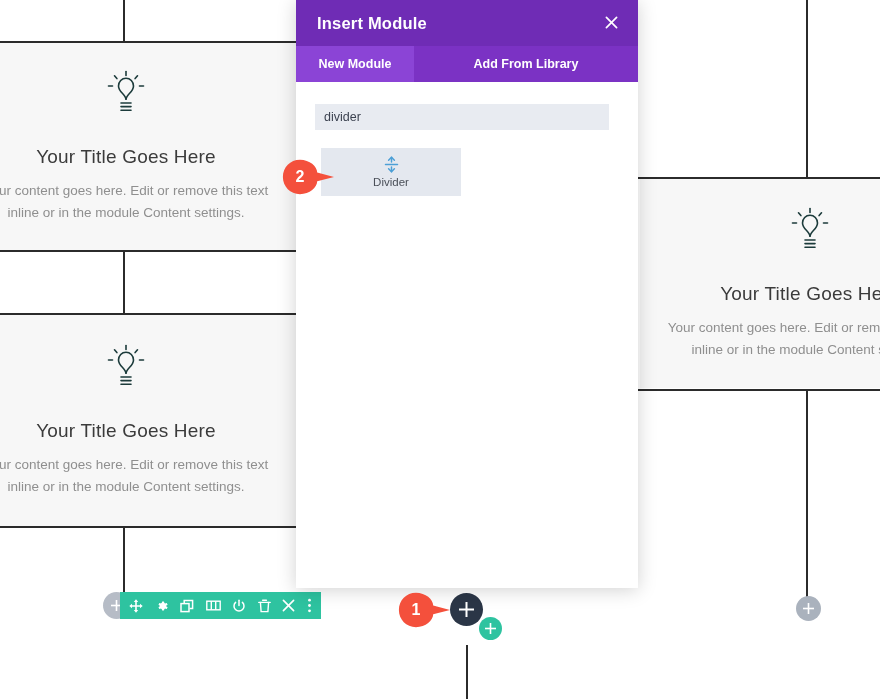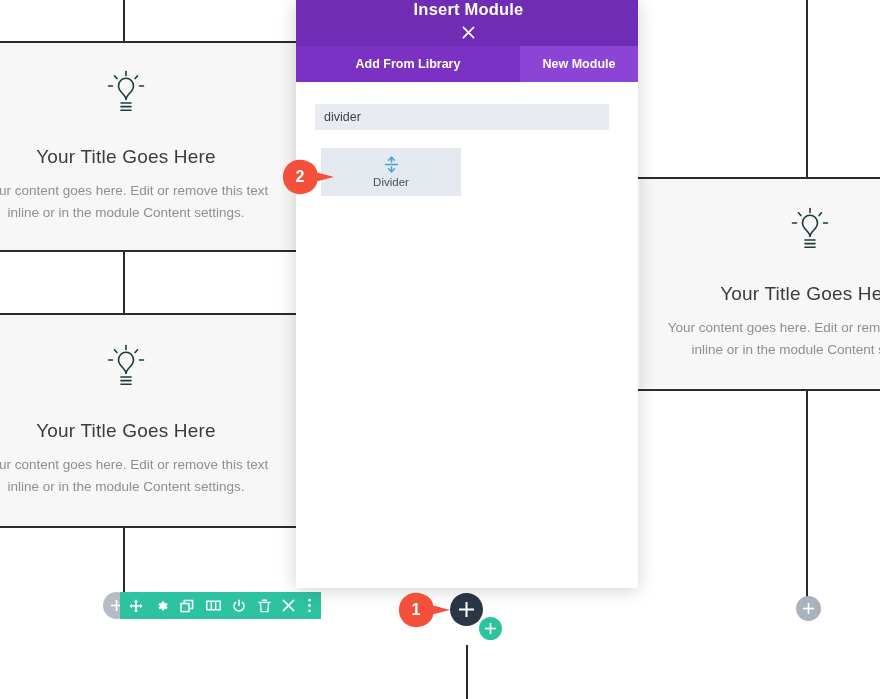--- a/index.html
+++ b/index.html
@@ -85,21 +85,20 @@
     z-index: 40;
   }
   .modal-head {
     height: 46px;
     background: #6f2cb5;
     display: flex;
     align-items: center;
     justify-content: space-between;
     padding: 0 18px 0 21px;
     box-sizing: border-box;
-    flex-direction: column;
   }
   .modal-title {
     color: #ffffff;
     font-size: 16.5px;
     font-weight: bold;
     letter-spacing: .2px;
   }
   .modal-close {
     color: #ffffff;
     font-size: 17px;
@@ -412,22 +411,22 @@
       <span class="modal-title">Insert Module</span>
       <span class="modal-close">
         <svg width="13" height="13" viewBox="0 0 13 13" stroke="#ffffff" stroke-width="1.7" stroke-linecap="round">
           <line x1="1.4" y1="1.4" x2="11.6" y2="11.6"></line>
           <line x1="11.6" y1="1.4" x2="1.4" y2="11.6"></line>
         </svg>
       </span>
     </div>
 
     <div class="modal-tabs">
+      <div class="tab t1">New Module</div>
       <div class="tab t2">Add From Library</div>
-      <div class="tab t1">New Module</div>
     </div>
 
     <div class="modal-body">
       <input class="search-box" type="text" value="divider" placeholder="Search Modules" style="">
       <div class="results">
         <div class="module-tile">
           <span class="tile-icon">
             <svg width="15" height="17" viewBox="0 0 15 17" fill="none" stroke="#4c9fd6" stroke-width="1.5" stroke-linecap="round" stroke-linejoin="round">
               <line x1="1.5" y1="8.5" x2="13.5" y2="8.5"></line>
               <polyline points="4.6,4.2 7.5,1.3 10.4,4.2"></polyline>

